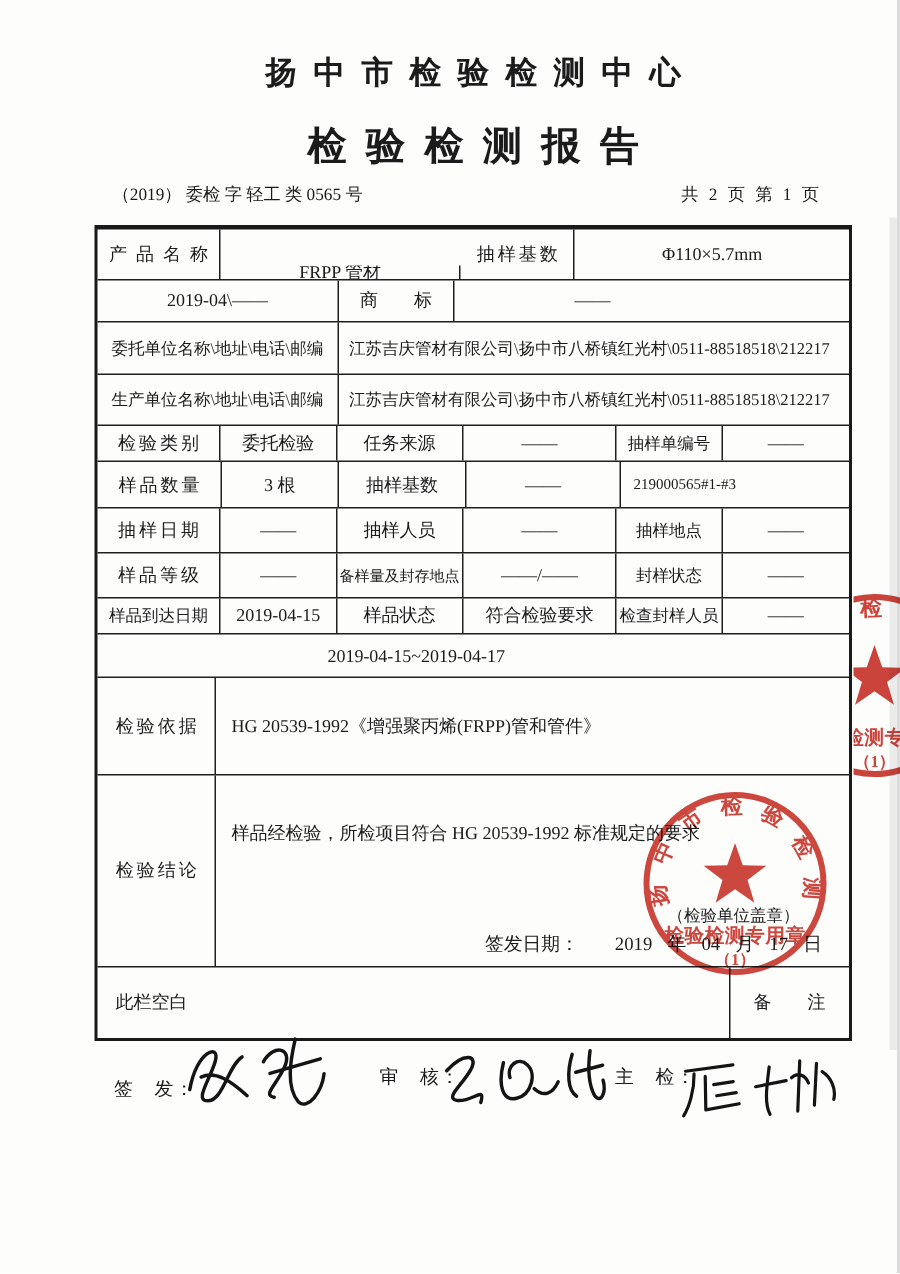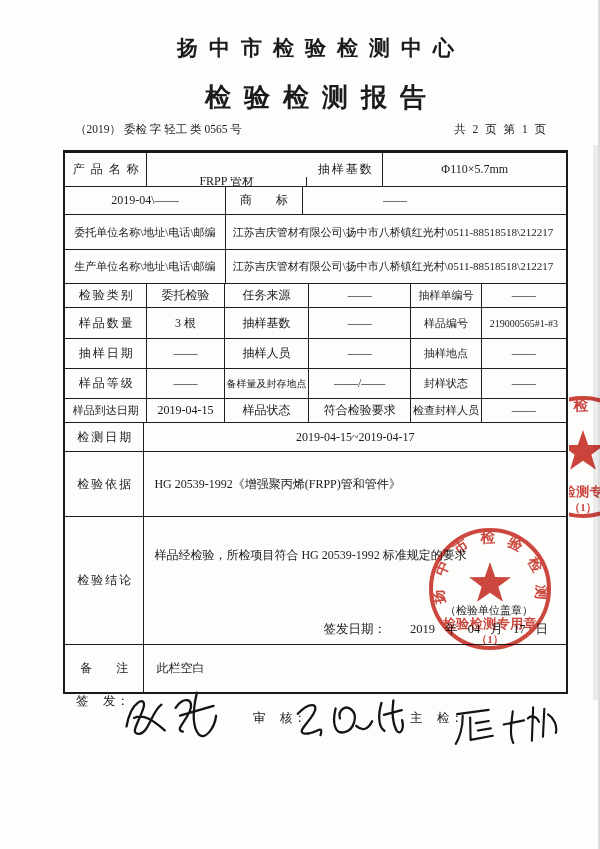--- a/index.html
+++ b/index.html
@@ -104,21 +104,20 @@
       <div class="tcell" style="width:103px;">——</div>
       <div class="tcell sm" style="width:71px;">抽样单编号</div>
       <div class="tcell" style="width:85px;">——</div>
     </div>
 
     <div class="trow" style="height:31px;">
       <div class="tcell ls2" style="width:83px;">样品数量</div>
       <div class="tcell" style="width:78px;">3 根</div>
       <div class="tcell" style="width:85px;">抽样基数</div>
       <div class="tcell" style="width:103px;">——</div>
-      <div class="tcell sm" style="width:71px;">样品编号</div>
       <div class="tcell xs" style="width:85px;">219000565#1-#3</div>
     </div>
 
     <div class="trow" style="height:30px;">
       <div class="tcell ls2" style="width:83px;">抽样日期</div>
       <div class="tcell" style="width:78px;">——</div>
       <div class="tcell" style="width:85px;">抽样人员</div>
       <div class="tcell" style="width:103px;">——</div>
       <div class="tcell sm" style="width:71px;">抽样地点</div>
       <div class="tcell" style="width:85px;">——</div>
@@ -136,43 +135,42 @@
     <div class="trow" style="height:24px;">
       <div class="tcell sm" style="width:83px;">样品到达日期</div>
       <div class="tcell" style="width:78px;">2019-04-15</div>
       <div class="tcell" style="width:85px;">样品状态</div>
       <div class="tcell" style="width:103px;">符合检验要求</div>
       <div class="tcell sm" style="width:71px;">检查封样人员</div>
       <div class="tcell" style="width:85px;">——</div>
     </div>
 
     <div class="trow" style="height:29px;">
-      <div class="tcell ls2" style="width:80px;">检测日期</div>
       <div class="tcell" style="width:425px;">2019-04-15~2019-04-17</div>
     </div>
 
     <div class="trow" style="height:65px;">
       <div class="tcell ls2" style="width:80px;">检验依据</div>
       <div class="tcell left" style="width:425px;padding-left:10px;">HG 20539-1992《增强聚丙烯(FRPP)管和管件》</div>
     </div>
 
     <div class="trow" style="height:128px;">
       <div class="tcell ls2" style="width:80px;">检验结论</div>
       <div class="tcell conclusion-cell" style="width:425px;">
         <span class="conclusion-text">样品经检验，所检项目符合 HG 20539-1992 标准规定的要求</span>
         <span class="seal-note">（检验单位盖章）</span>
         <span class="issue-line">
           <span>签发日期：</span><span class="issue-date">2019 年 04 月 17 日</span>
         </span>
       </div>
     </div>
 
     <div class="trow" style="height:47px;">
+      <div class="tcell left" style="width:425px;padding-left:12px;">此栏空白</div>
       <div class="tcell" style="width:80px;">备　　注</div>
-      <div class="tcell left" style="width:425px;padding-left:12px;">此栏空白</div>
     </div>
 
   </div>
 
   <div class="stamp stamp-main">
     <svg width="136" height="136" viewBox="0 0 136 136">
       <defs>
         <path id="arcA" d="M 23.8,84.1 A 47,47 0 1 1 112.2,84.1" fill="none"></path>
       </defs>
       <circle cx="68" cy="68" r="59" fill="none" stroke="#c9342b" stroke-width="4"></circle>
@@ -193,21 +191,21 @@
       <circle cx="68" cy="68" r="59" fill="none" stroke="#c9342b" stroke-width="4"></circle>
       <path d="M68,41 L73.17,55.88 88.92,56.2 76.37,65.72 80.93,80.8 68,71.8 55.07,80.8 59.63,65.72 47.08,56.2 62.83,55.88 Z" fill="#c9342b"></path>
       <text font-size="14.5" font-weight="bold" fill="#c9342b" font-family="Liberation Serif, DejaVu Serif, serif">
         <textPath href="#arcB" startOffset="2" textLength="224" lengthAdjust="spacing">扬中市检验检测中心</textPath>
       </text>
       <text x="68" y="107" text-anchor="middle" font-size="13" font-weight="bold" fill="#c9342b" letter-spacing="0.5" font-family="Liberation Serif, DejaVu Serif, serif">检验检测专用章</text>
       <text x="68" y="122" text-anchor="middle" font-size="11" font-weight="bold" fill="#c9342b" font-family="Liberation Serif, DejaVu Serif, serif">（1）</text>
     </svg>
   </div>
 
-  <span class="sig-label" style="left:76px;top:693px;">签　发：</span>
+  <span class="sig-label" style="left:76px;top:718px;">签　发：</span>
   <span class="sig sig-1" aria-label="张轶">
     <svg width="110" height="55" viewBox="0 0 110 55">
       <path d="M8,38 C14,12 30,8 26,20 C22,32 10,46 20,46 C30,46 34,24 44,18 M16,30 C26,26 36,34 46,44"></path>
       <path d="M58,22 C66,10 78,14 72,26 C66,38 56,44 64,46 M80,8 C76,22 72,40 80,50 C86,56 96,44 98,32 M62,30 L96,22"></path>
     </svg>
   </span>
   <span class="sig-label" style="left:253px;top:710px;">审　核：</span>
   <span class="sig sig-2" aria-label="吴晓明">
     <svg width="120" height="50" viewBox="0 0 120 50">
       <path d="M8,20 C20,8 30,10 24,20 C18,30 6,38 14,40 C24,42 34,30 30,42"></path>

